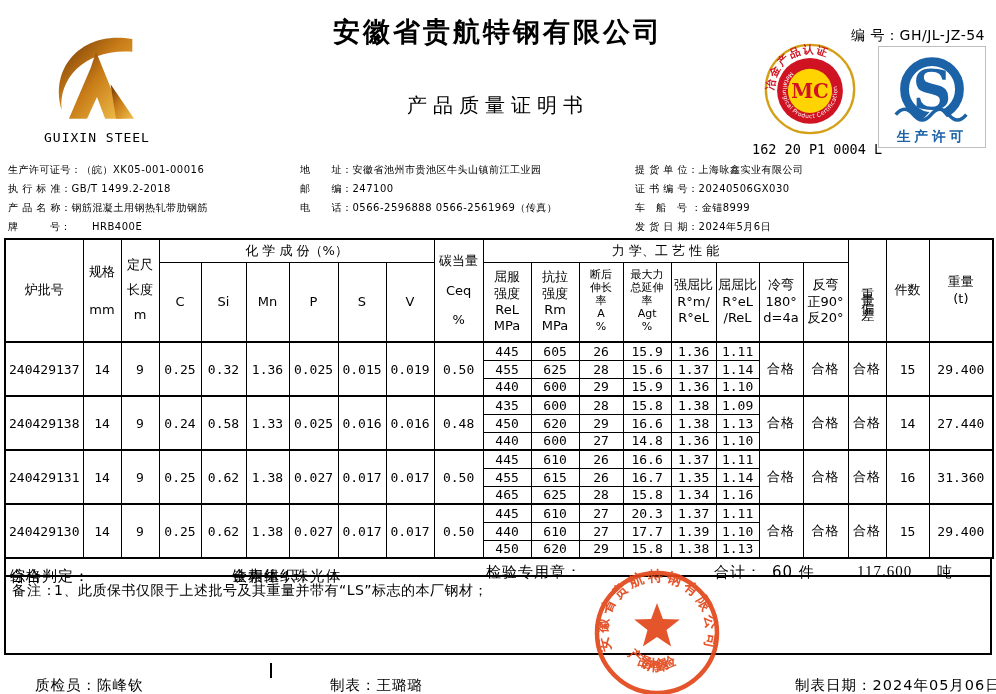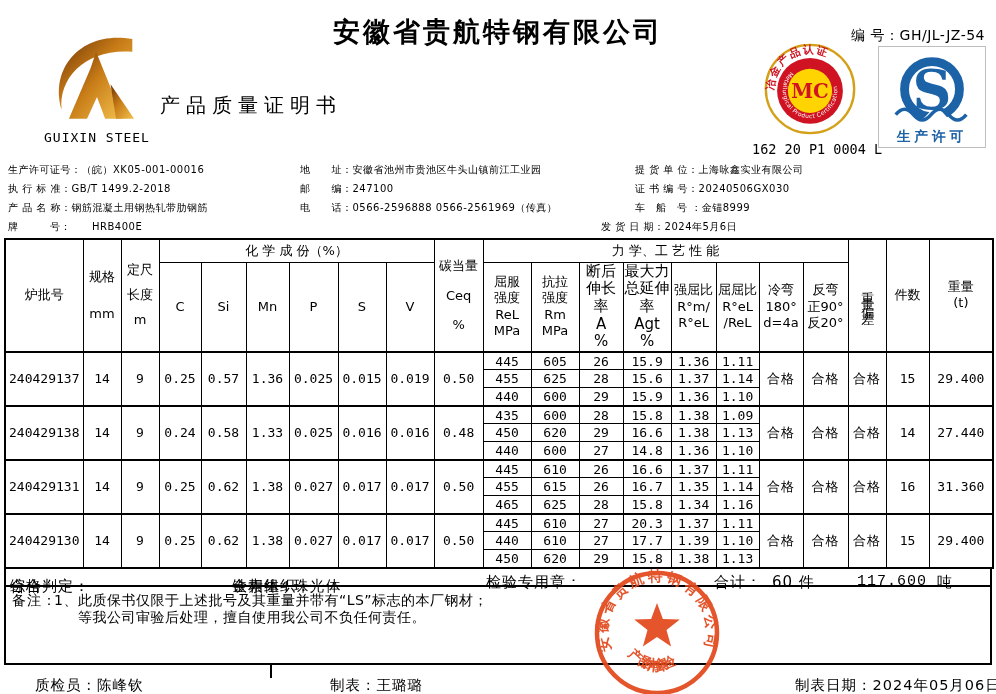--- a/index.html
+++ b/index.html
@@ -3,21 +3,21 @@
 <meta charset="utf-8">
 <style>
   * { margin:0; padding:0; box-sizing:border-box; }
   html,body { width:996px; height:694px; }
   body { font-family:"DejaVu Sans","Liberation Sans",sans-serif; background:#fff; color:#000; position:relative; overflow:hidden; }
   .abs { position:absolute; }
 
   
   .company-title { left:160px; right:160px; top:14px; text-align:center;
     font-family:"DejaVu Serif","Liberation Serif",serif; font-size:27px; font-weight:600; letter-spacing:3px; }
-  .doc-title { left:160px; right:160px; top:92px; text-align:left;
+  .doc-title { left:160px; right:160px; top:92px; text-align:center;
     font-family:"DejaVu Serif","Liberation Serif",serif; font-size:20px; letter-spacing:6px; }
   .doc-no { top:27px; right:11px; font-size:14px; letter-spacing:0.5px; }
 
   
   .brand { left:22px; top:30px; width:150px; text-align:center; }
   .brand .cn { font-size:15px; letter-spacing:9px; margin-top:2px; white-space:nowrap; }
   .brand .en { font-family:"DejaVu Sans Mono","Liberation Mono",monospace; font-size:13px; letter-spacing:1px; }
   .mc-wrap { left:752px; top:42px; width:116px; text-align:center; }
   .mc-code { font-family:"DejaVu Sans Mono","Liberation Mono",monospace; font-size:13.5px; margin-top:1px; white-space:nowrap; }
   .qs-wrap { left:878px; top:46px; }
@@ -32,27 +32,27 @@
   .qt th { font-weight:normal; font-size:13px; white-space:pre-line; line-height:1.25; }
   .qt tr.hrow-a { height:23px; }
   .qt tr.hrow-b { height:80px; }
   .qt tbody tr { height:18px; }
   .qt tbody td { font-family:"DejaVu Sans Mono","Liberation Mono",monospace; font-size:13px; padding:0; }
   .qt tbody td.cjk { font-family:"DejaVu Sans","Liberation Sans",sans-serif; letter-spacing:1px; }
   .qt tbody tr.group-start td { border-top:2px solid #000; }
   th.th-spec { line-height:2.9; }
   th.th-len  { line-height:1.9; }
   th.th-ceq  { line-height:2.3; }
-  th.th-agt, th.th-a { line-height:1.18; font-size:15px; }
+  th.th-agt, th.th-a { line-height:1.18; font-size:11px; }
   th .vtext { writing-mode:vertical-rl; letter-spacing:7px; margin:0 auto; font-size:13px; }
 
   
   .summary { position:relative; height:18px; border:2px solid #000; border-top:none; font-size:15px; }
   .summary span { position:absolute; top:4px; white-space:nowrap; letter-spacing:1px; }
-  .s-num { font-family:Liberation Mono, monospace; letter-spacing:0; }
+  .s-num { font-family:Liberation Serif, serif; letter-spacing:0; }
   .remarks { position:relative; height:78px; border:2px solid #000; border-top:none; font-size:14px; }
   .remarks .lbl { position:absolute; left:6px; top:5px; letter-spacing:1px; }
   .remarks .lines { position:absolute; left:48px; top:5px; line-height:17.5px; letter-spacing:0.5px; }
   .remarks .lines .cont { padding-left:24px; }
   .footer-line { position:absolute; top:676px; font-size:14.5px; white-space:nowrap; letter-spacing:1px; }
   .footer-tick { position:absolute; left:270px; top:663px; width:2px; height:15px; background:#000; }
 
   .seal { position:absolute; left:589px; top:565px; width:136px; height:136px; opacity:0.93; pointer-events:none; z-index:5; }
 </style>
 </head>
@@ -107,21 +107,21 @@
   <div class="info-line" style="left:8px;top:163px"><span>生产许可证号：</span><span>（皖）XK05-001-00016</span></div>
   <div class="info-line" style="left:8px;top:182px"><span>执 行 标 准：</span><span>GB/T 1499.2-2018</span></div>
   <div class="info-line" style="left:8px;top:201px"><span>产 品 名 称：</span><span>钢筋混凝土用钢热轧带肋钢筋</span></div>
   <div class="info-line" style="left:8px;top:220px"><span>牌　　　号：</span><span>　　HRB400E</span></div>
   <div class="info-line" style="left:300px;top:163px"><span>地　　址：</span><span>安徽省池州市贵池区牛头山镇前江工业园</span></div>
   <div class="info-line" style="left:300px;top:182px"><span>邮　　编：</span><span>247100</span></div>
   <div class="info-line" style="left:300px;top:201px"><span>电　　话：</span><span>0566-2596888  0566-2561969（传真）</span></div>
   <div class="info-line" style="left:635px;top:163px"><span>提 货 单 位：</span><span>上海咏鑫实业有限公司</span></div>
   <div class="info-line" style="left:635px;top:182px"><span>证 书 编 号：</span><span>20240506GX030</span></div>
   <div class="info-line" style="left:635px;top:201px"><span>车　船　号 ：</span><span>金锚8999</span></div>
-  <div class="info-line" style="left:601px;top:220px"><span>发 货 日 期：</span><span>2024年5月6日</span></div>
+  <div class="info-line" style="left:635px;top:220px"><span>发 货 日 期：</span><span>2024年5月6日</span></div>
 </div>
 
 <div id="doc-lower">
   <table class="qt">
     <colgroup>
       <col style="width:78px">
         <col style="width:38px">
         <col style="width:38px">
       <col style="width:42px">
         <col style="width:45px">
@@ -198,21 +198,21 @@
 正90°
 反20°</th>
       </tr>
     </thead>
     <tbody>
         <tr class="group-start">
           <td rowspan="3">240429137</td>
           <td rowspan="3">14</td>
           <td rowspan="3">9</td>
           <td rowspan="3">0.25</td>
-          <td rowspan="3">0.57</td>
+          <td rowspan="3">0.32</td>
           <td rowspan="3">1.36</td>
           <td rowspan="3">0.025</td>
           <td rowspan="3">0.015</td>
           <td rowspan="3">0.019</td>
           <td rowspan="3">0.50</td>
           <td>445</td>
           <td>605</td>
           <td>26</td>
           <td>15.9</td>
           <td>1.36</td>
@@ -372,21 +372,20 @@
     <span style="left:708px">合计：</span>
     <span style="left:766px">60 件</span>
     <span style="left:851px" class="s-num">117.600</span>
     <span style="left:931px">吨</span>
   </div>
 
   <div class="remarks">
     <span class="lbl">备注：</span>
     <div class="lines">
       <div>1、此质保书仅限于上述批号及其重量并带有“LS”标志的本厂钢材；</div>
-      <div class="cont">等我公司审验后处理，擅自使用我公司不负任何责任。</div>
     </div>
   </div>
 </div>
 
 <div class="footer-tick"></div>
 <div class="footer-line" style="left:35px"><span>质检员：</span><span>陈峰钦</span></div>
 <div class="footer-line" style="left:330px"><span>制表：</span><span>王璐璐</span></div>
 <div class="footer-line" style="left:795px"><span>制表日期：</span><span>2024年05月06日</span></div>
 
 <svg class="seal" viewBox="0 0 136 136">

